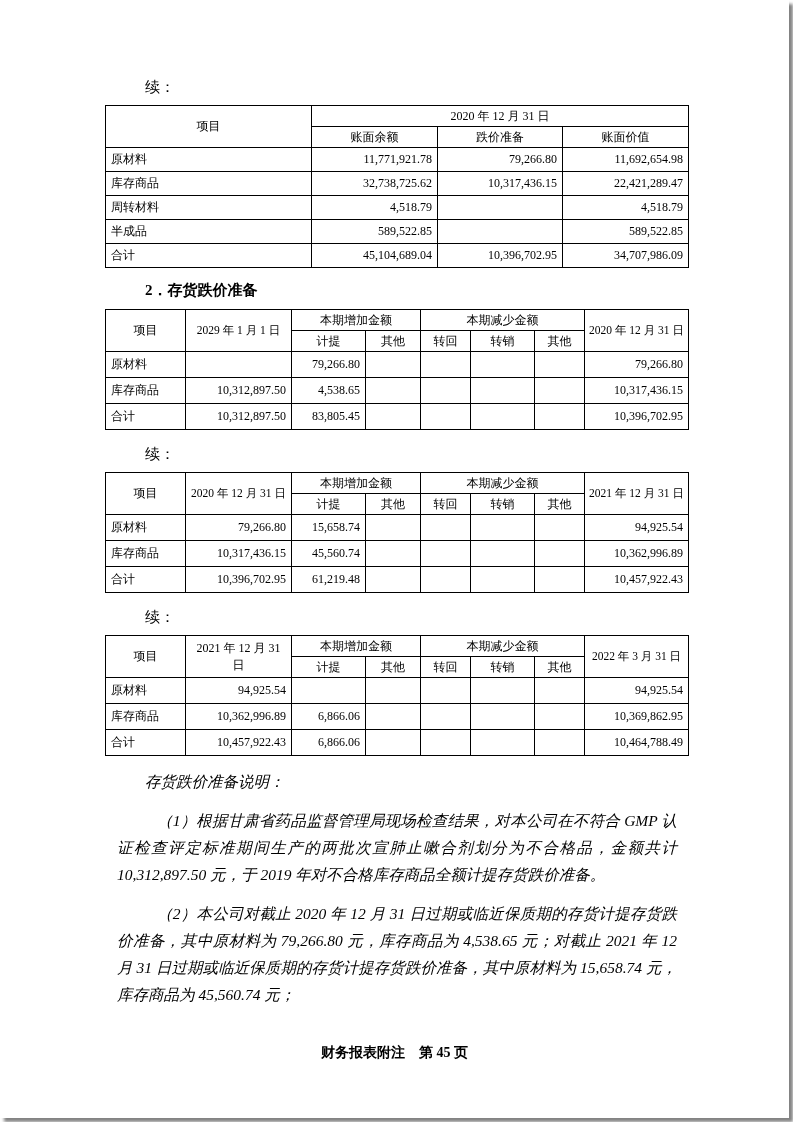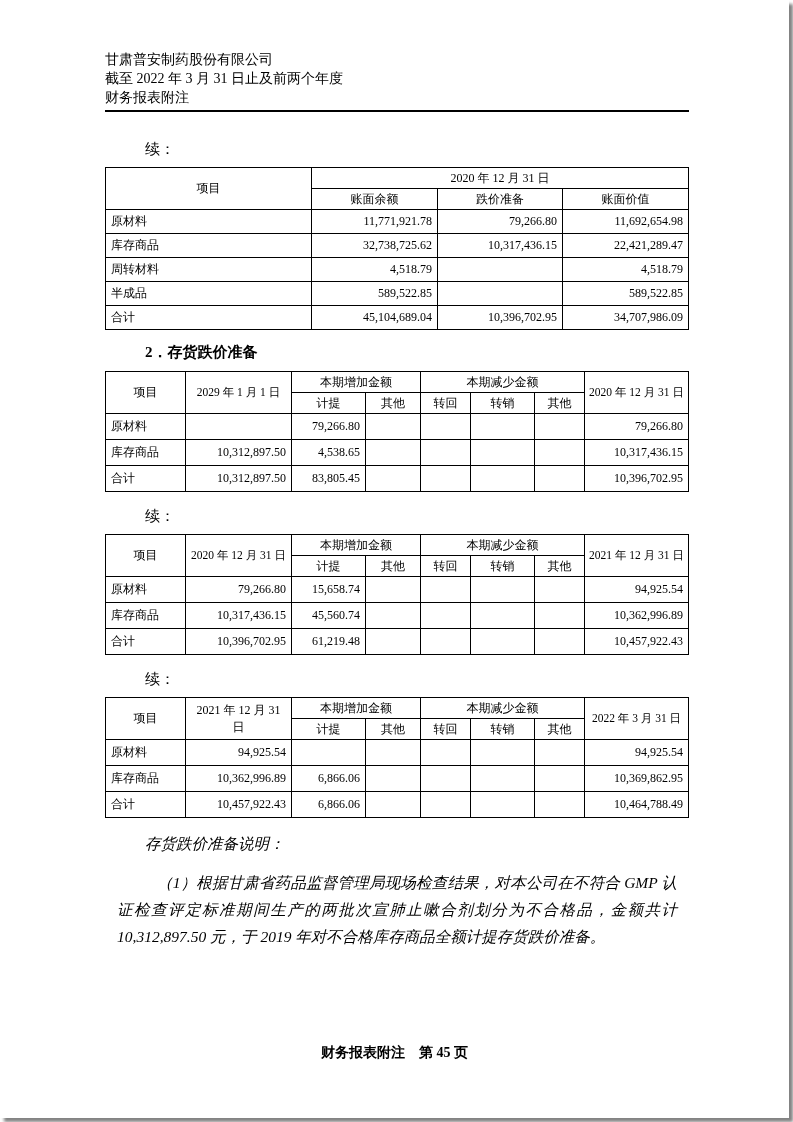--- a/index.html
+++ b/index.html
@@ -78,26 +78,20 @@
     font-size: 14px;
     font-weight: bold;
   }
 </style>
 </head>
 <body>
 
 <div class="page">
   <div class="content">
 
-    <div class="doc-header">
-      <div>甘肃普安制药股份有限公司</div>
-      <div>截至 2022 年 3 月 31 日止及前两个年度</div>
-      <div>财务报表附注</div>
-      <div class="header-rule"></div>
-    </div>
 
     <div class="continued">续：</div>
 
     <table class="tbl tbl1">
       <colgroup>
           <col style="width:206px">
           <col style="width:126px">
           <col style="width:125px">
           <col style="width:126px">
         </colgroup>
@@ -331,18 +325,19 @@
           <td class="r"></td>
           <td class="r"></td>
           <td class="r">10,464,788.49</td>
         </tr>
       </tbody>
     </table>
 
     <div class="notes">
       <p class="notes-title">存货跌价准备说明：</p>
       <p class="para">（1）根据甘肃省药品监督管理局现场检查结果，对本公司在不符合 GMP 认证检查评定标准期间生产的两批次宣肺止嗽合剂划分为不合格品，金额共计 10,312,897.50 元，于 2019 年对不合格库存商品全额计提存货跌价准备。</p>
+      <p class="para">（2）本公司对截止 2020 年 12 月 31 日过期或临近保质期的存货计提存货跌价准备，其中原材料为 79,266.80 元，库存商品为 4,538.65 元；对截止 2021 年 12 月 31 日过期或临近保质期的存货计提存货跌价准备，其中原材料为 15,658.74 元，库存商品为 45,560.74 元；</p>
     </div>
 
   </div>
 
   <div class="page-footer">财务报表附注　第 45 页</div>
 </div>
 
 </body></html>

